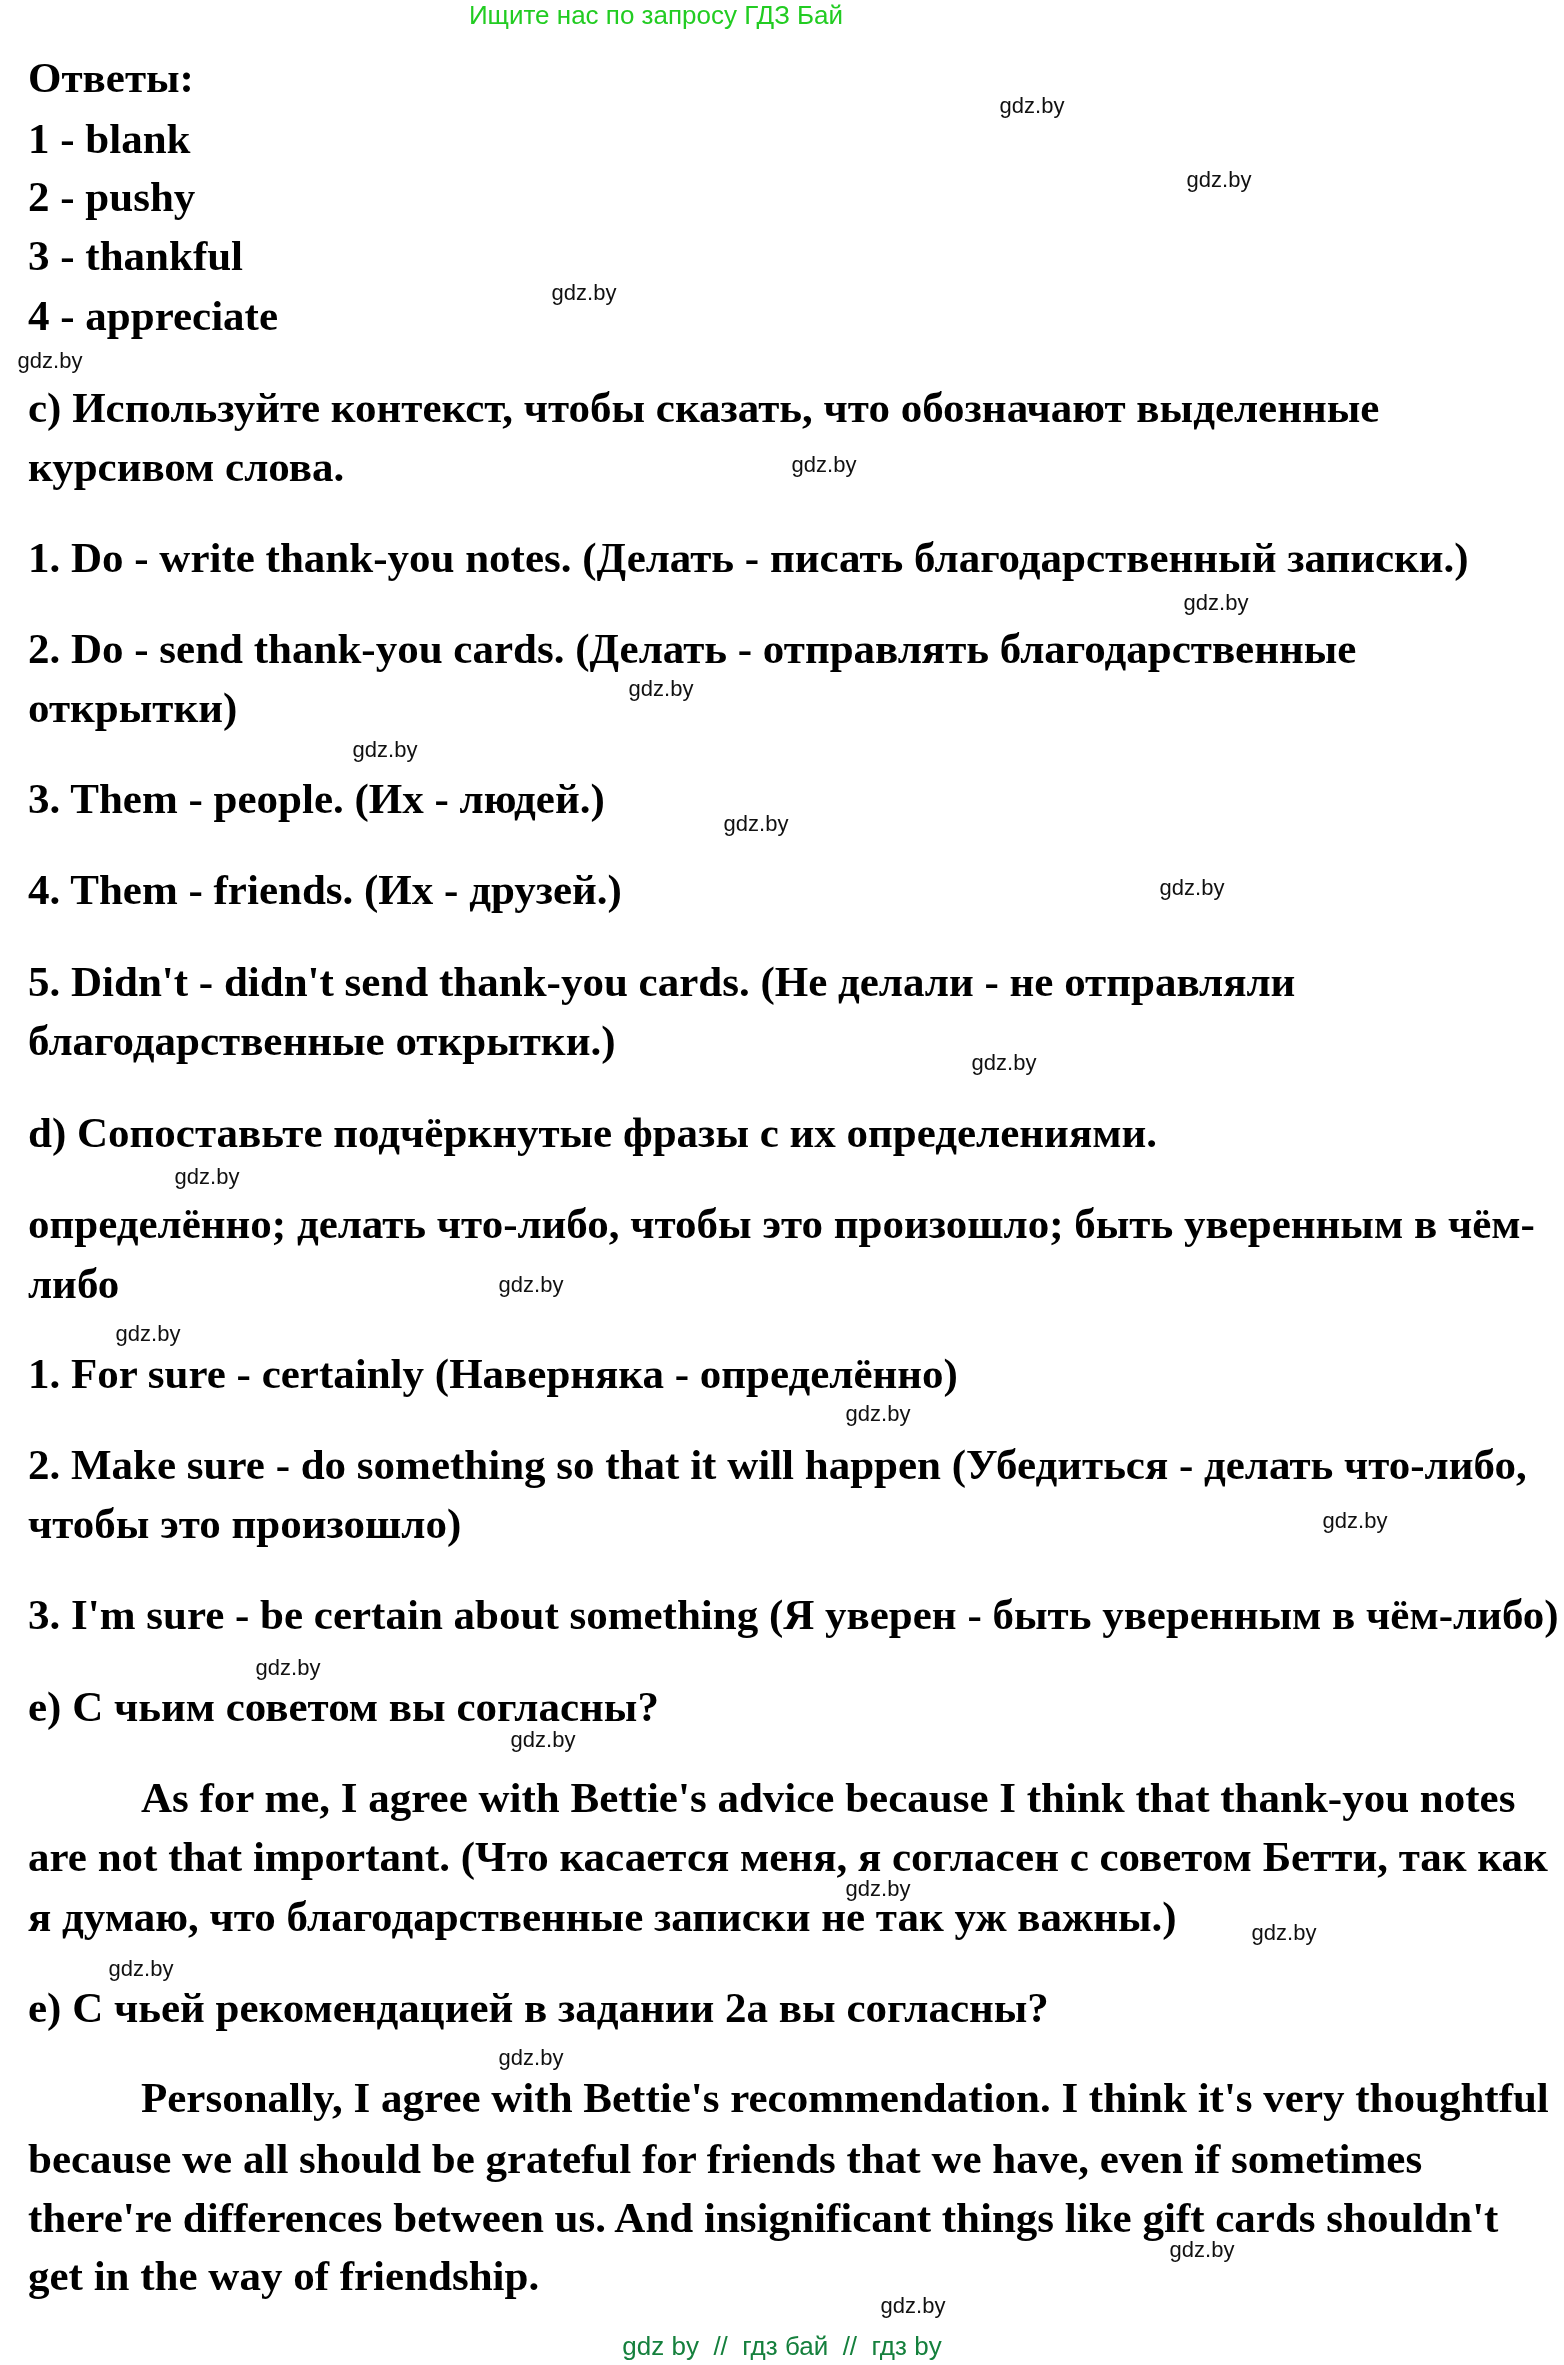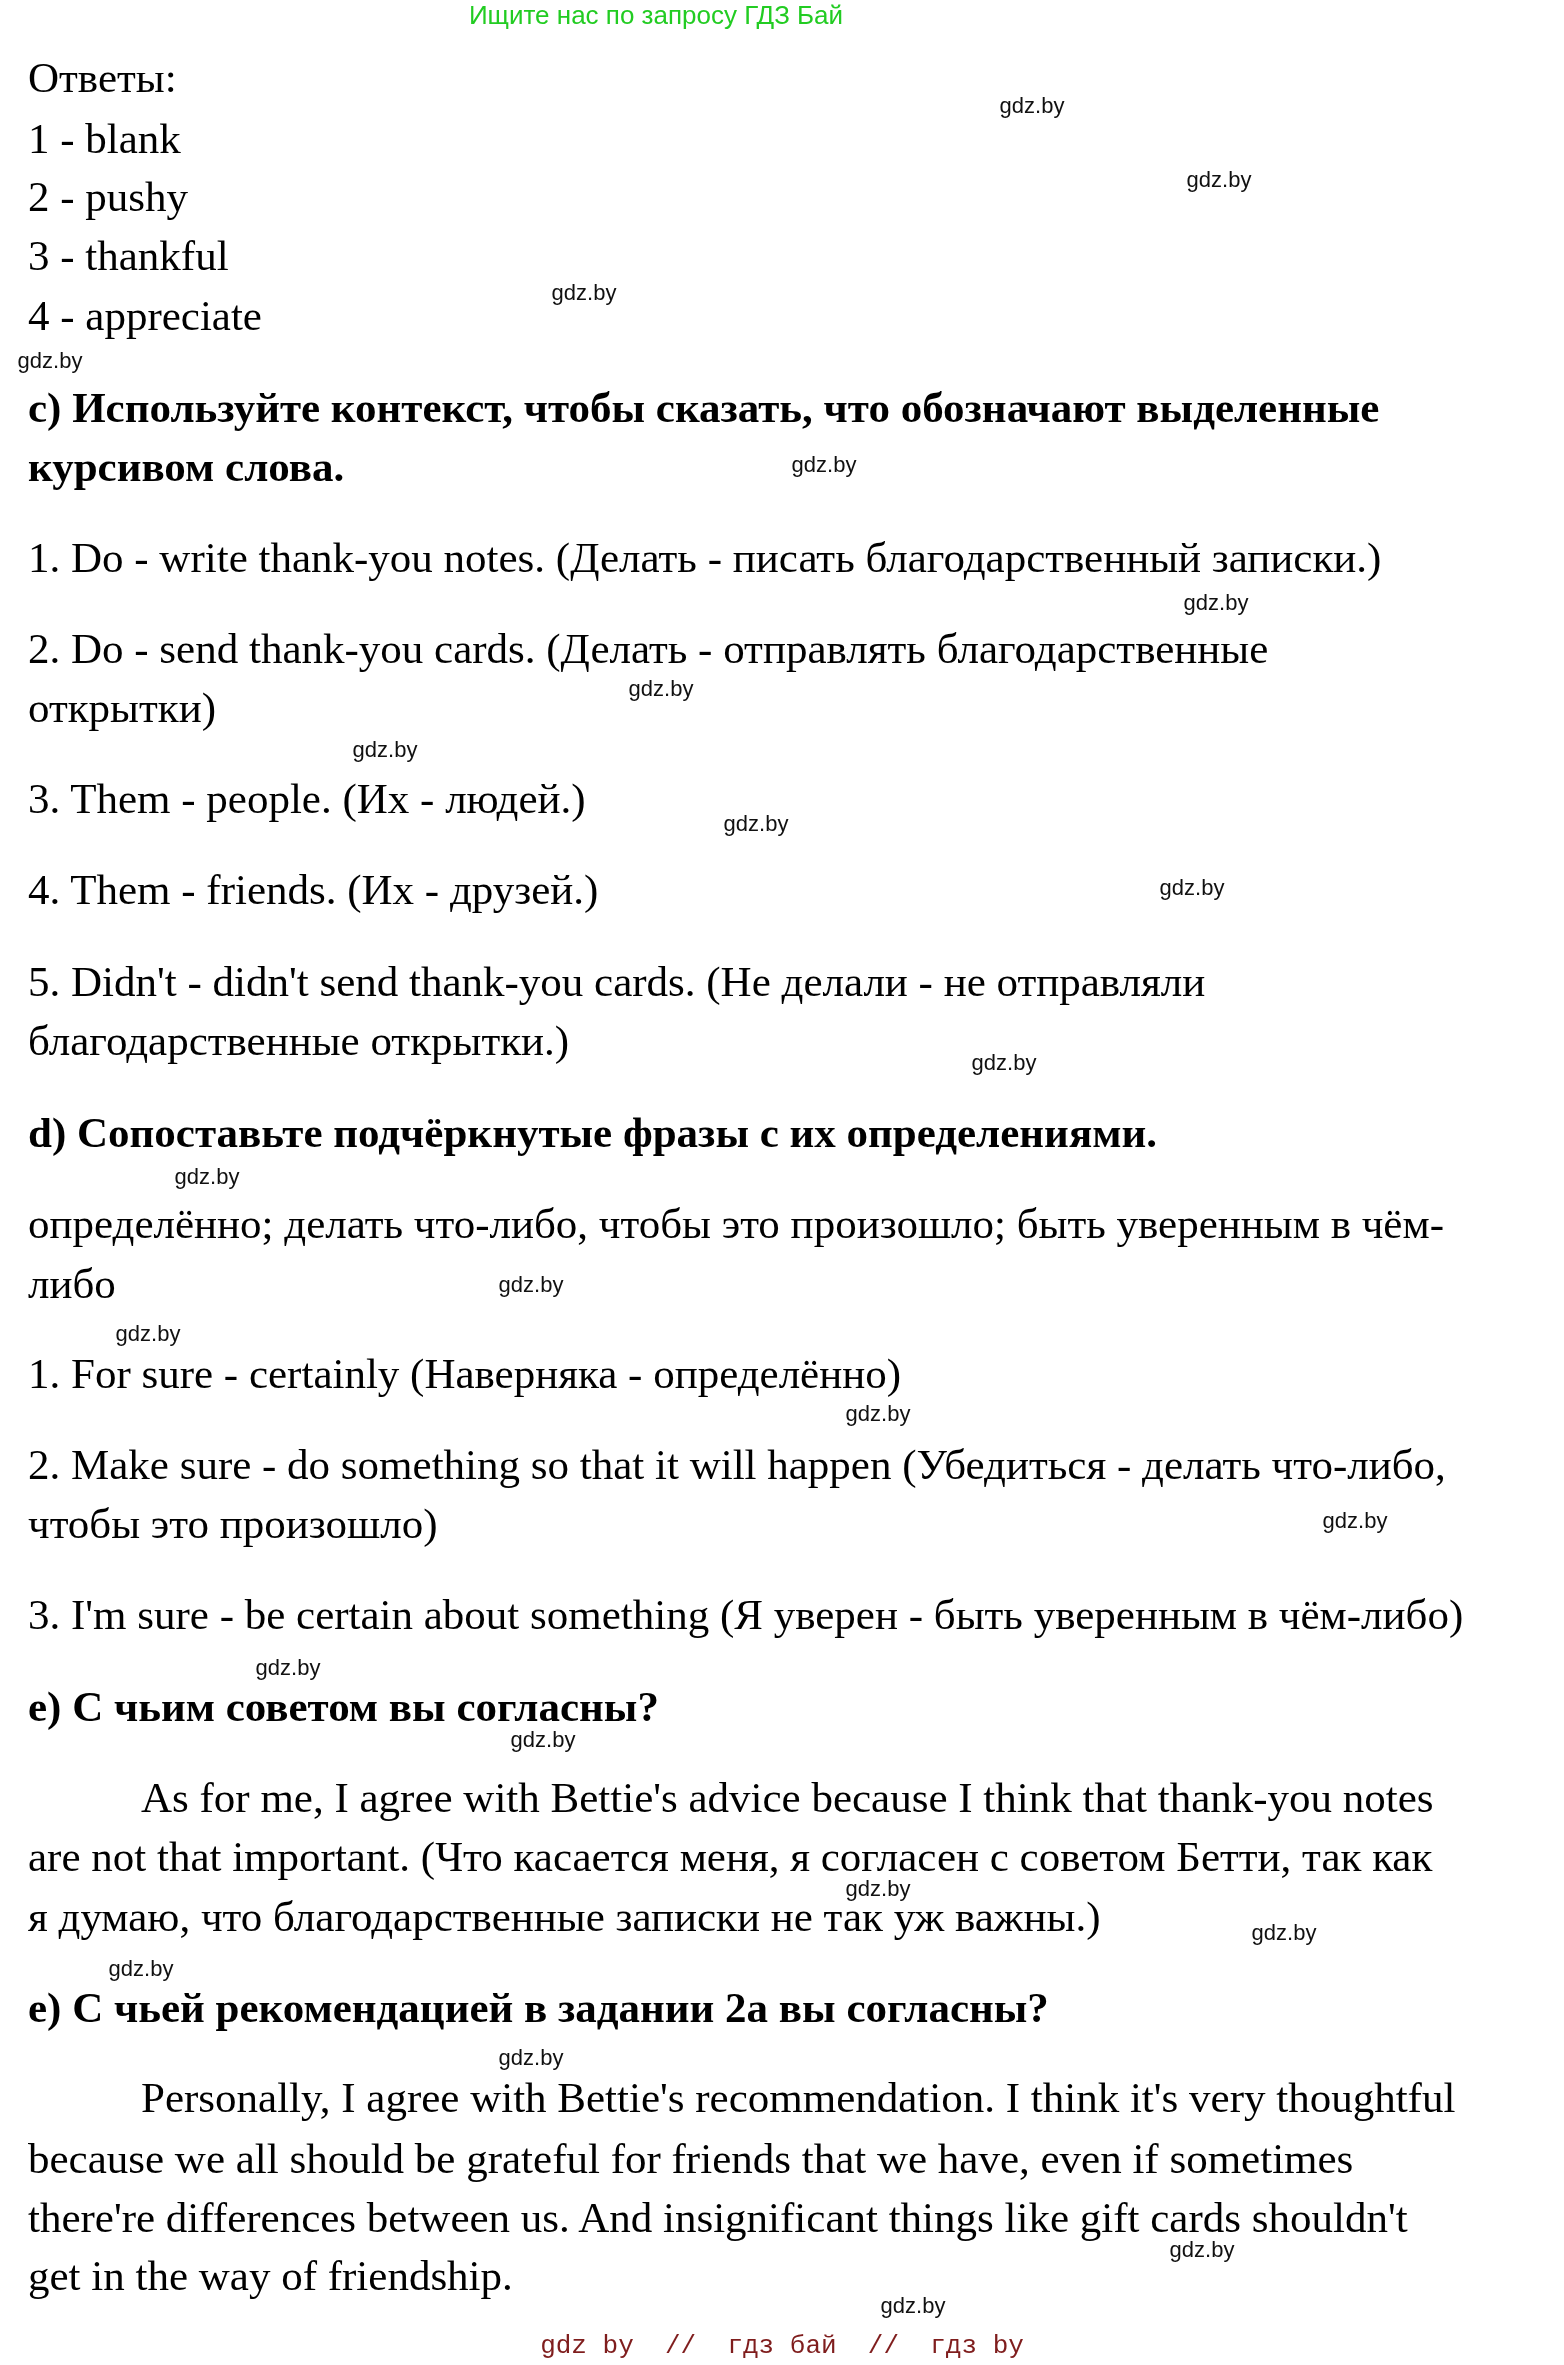--- a/index.html
+++ b/index.html
@@ -1,26 +1,26 @@
 <!DOCTYPE html>
 <html style="font-size:12.3px"><head>
 <meta charset="utf-8">
 <style>
   html, body { margin:0; padding:0; background:#ffffff; }
   body { width:1564px; height:2366px; position:relative; overflow:hidden; }
   .top-banner { position:absolute; left:0; width:1312px; top:0; text-align:center;
     font-family:"Liberation Sans", sans-serif; font-size:26px; color:#22cc22; line-height:31px; }
   .line { position:absolute; left:28px; white-space:nowrap;
-    font-family:"Liberation Serif", serif; font-size:43px; line-height:58px; color:#000; }
+    font-family:"Liberation Serif", serif; font-size:43px; line-height:58px; color:#000;font-weight:bold; }
   .bold { font-weight:bold; }
   .indent { left:141px;text-align:right; }
   .wm { position:absolute; transform:translate(-50%,-50%); white-space:nowrap;
     font-family:Liberation Sans, sans-serif; font-size:22px; color:#111; line-height:26px; }
   .footer { position:absolute; left:0; width:1564px; top:2331px; text-align:center;
-    font-family:Liberation Mono, monospace; font-size:26px; color:#7f1d1d; line-height:31px; }
+    font-family:Liberation Sans, sans-serif; font-size:26px; color:#15803d; line-height:31px; }
 </style>
 </head>
 <body>
 
 <div class="top-banner">Ищите нас по запросу ГДЗ Бай</div>
 
 <div class="line" style="top:49px">Ответы:</div>
 <div class="line" style="top:110px">1 - blank</div>
 <div class="line" style="top:168px">2 - pushy</div>
 <div class="line" style="top:227px">3 - thankful</div>

